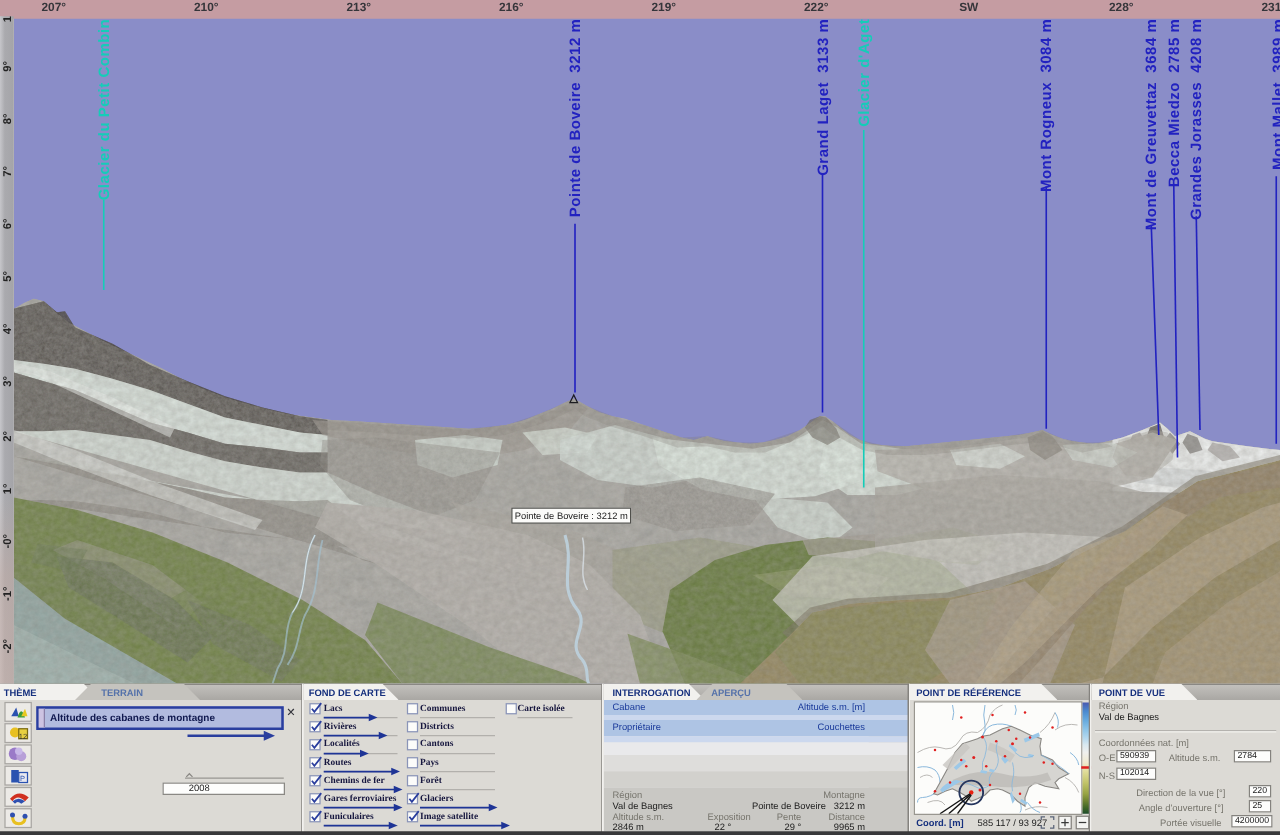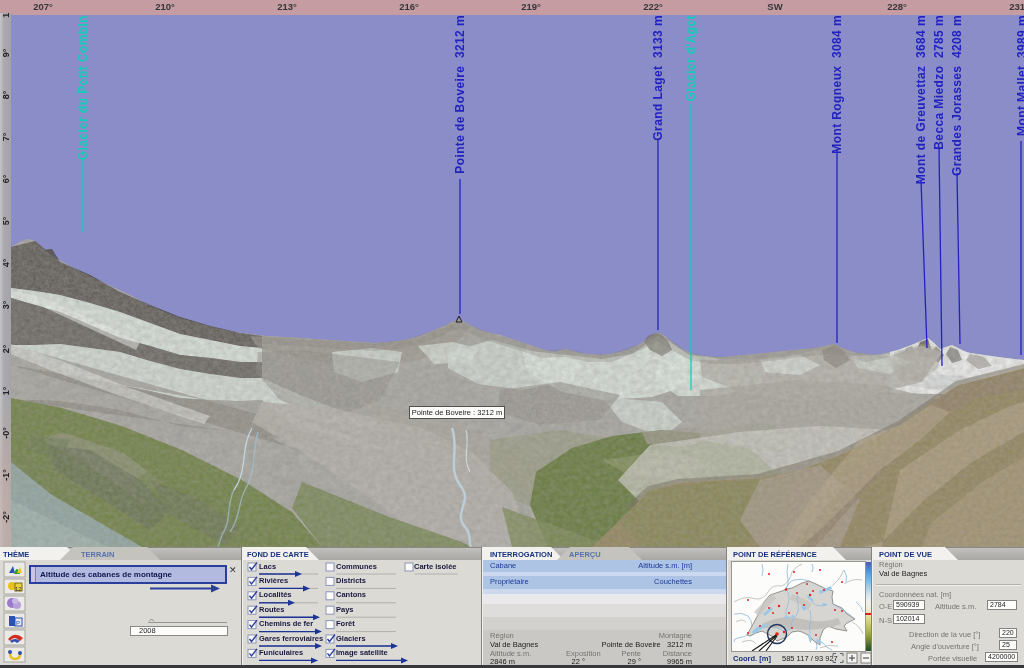--- a/index.html
+++ b/index.html
@@ -27,22 +27,22 @@
 .vsep { position:absolute; top:0; width:2px; height:121px; background:linear-gradient(90deg,#84827e 50%,#f2f1ee 50%); }
 .seccontent { position:absolute; top:13px; height:108px; background:#dcdad5; }
 #combo1 { position:absolute; left:29px; top:5px; width:198px; height:19px; background:#b2bbdf; border:2px solid #2a3e9e; }
 #combo1 .sb { position:absolute; left:0px; top:0px; width:5px; height:15px; background:#cdc3e2; border-right:1px solid #8a80a8; }
 #combo1 .t { position:absolute; left:9px; top:3px; font-size:8px; font-weight:700; color:#10184e; }
 #closex { position:absolute; left:229px; top:5px; font-size:9px; color:#33333a; font-weight:400; }
 #combo2 { position:absolute; left:29px; top:36px; width:199px; height:19px; background:#fdfdfc; border:1px solid #a2a09c; }
 #combo2 .t { position:absolute; left:11px; top:4px; font-size:8px; font-style:italic; color:#8f8d89; }
 #combo2 .c { position:absolute; left:2px; top:5px; font-size:7px; color:#555; }
 #yearline { position:absolute; left:148px; top:62px; width:79px; height:1px; background:#989692; }
-#yearbox { position:absolute; left:130px; top:66px; width:98px; height:10px; background:#fdfdfc; border:1px solid #8a8884; font-size:7.5px; color:#222; line-height:8px; padding-left:8px; }
-.cblbl { position:absolute; font-size:7.5px; font-weight:700; color:#16163e; white-space:nowrap; }
+#yearbox { position:absolute; left:130px; top:66px; width:98px; height:10px; background:#fdfdfc; border:1px solid #8a8884; font-size:7.5px; color:#222; line-height:8px; padding-left:20px; }
+.cblbl { position:absolute; font-size:7.5px; font-weight:700; color:#16163e; white-space:nowrap;font-family:Liberation Serif, serif; }
 .itxt { position:absolute; font-size:7.5px; color:#1a3a9a; white-space:nowrap; }
 .gtxt { position:absolute; font-size:7.5px; color:#76746c; white-space:nowrap; }
 .btxt { position:absolute; font-size:7.5px; color:#1c1c1c; white-space:nowrap; }
 
 #mapbox { position:absolute; left:3px; top:1px; width:135px; height:91px; background:#fcfcfa; border:1px solid #98968f; }
 #ramp { position:absolute; left:138px; top:2px; width:6px; height:89px; background:linear-gradient(#4a5ab0 0%,#4a8ad0 8%,#66aade 16%,#8cc4e8 24%,#b4d8ee 32%,#d8e8f0 38%,#f0f0ee 45%,#f0ead0 54%,#e0dc9a 62%,#c2c46a 72%,#98a444 82%,#6a8030 89%,#3c6426 95%,#1e4c2c 100%); }
 #rampred { position:absolute; left:137px; top:53px; width:8px; height:2px; background:#e02020; }
 
 .inp { position:absolute; height:10px; background:#fdfdfc; border:1px solid #84827e; font-size:7px; color:#222; line-height:8px; padding-left:2px; white-space:nowrap; }
 #bottombar { position:absolute; left:0; top:665px; width:1024px; height:3px; background:#38383a; }

